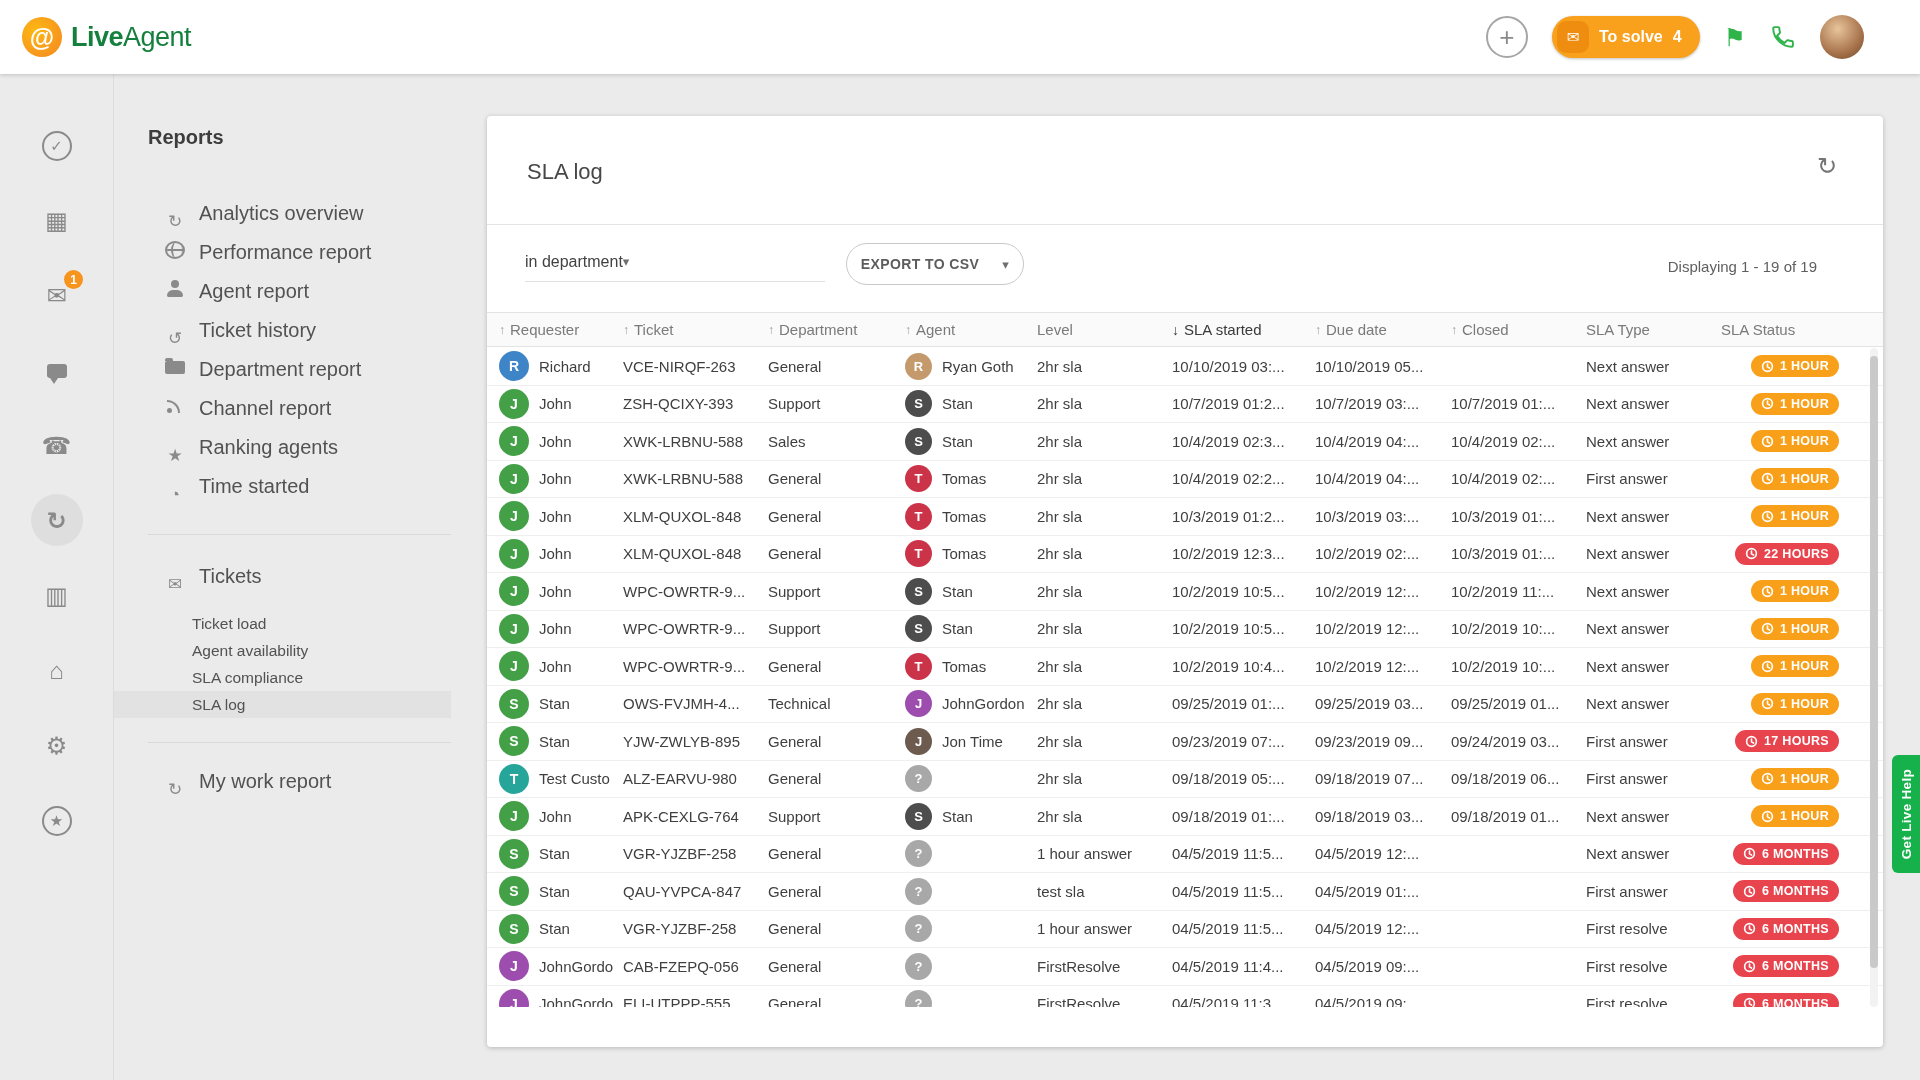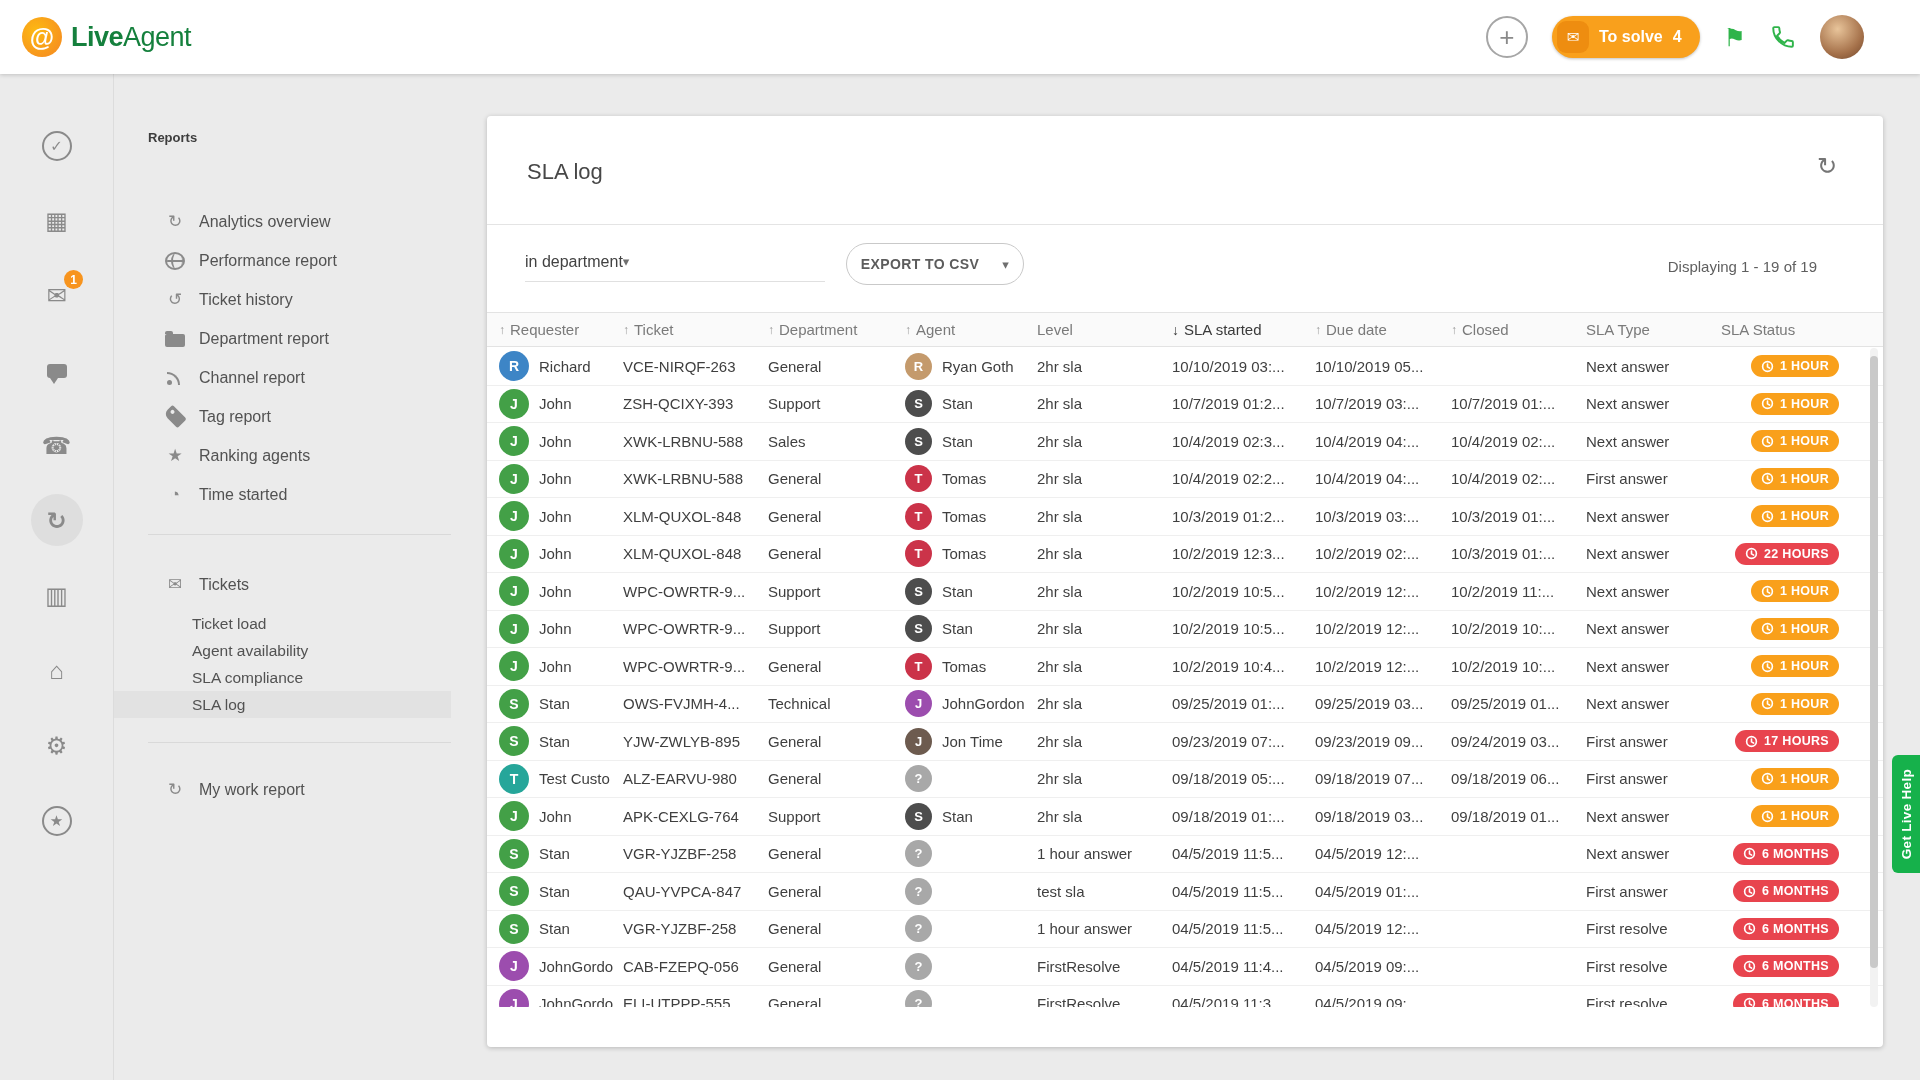--- a/index.html
+++ b/index.html
@@ -57,23 +57,23 @@
 [data-icon="tag"]::before{content:"";position:absolute;top:3px;left:3px;width:4px;height:4px;border-radius:50%;background:#ebebeb}
 [data-icon="rss"]{width:18px;height:18px;position:relative}
 [data-icon="rss"]::before{content:"";position:absolute;left:2px;bottom:2px;width:5px;height:5px;border-radius:50%;background:#8a8a8a}
 [data-icon="rss"]::after{content:"";position:absolute;left:2px;bottom:2px;width:11px;height:11px;border-top:2.5px solid #8a8a8a;border-right:2.5px solid #8a8a8a;border-radius:0 100% 0 0}
 [data-icon="globe"]{width:18px;height:18px;border:2px solid #8a8a8a;border-radius:50%;position:relative;overflow:hidden}
 [data-icon="globe"]::before{content:"";position:absolute;top:50%;left:0;right:0;height:2px;margin-top:-1px;background:#8a8a8a}
 [data-icon="globe"]::after{content:"";position:absolute;left:50%;top:-2px;bottom:-2px;width:9px;margin-left:-4.5px;border-left:2px solid #8a8a8a;border-right:2px solid #8a8a8a;border-radius:50%}
 
 
 .sidebar{position:absolute;left:114px;top:74px;width:337px;padding-top:50px}
-.sb-heading{height:26px;padding-left:34px;font-size:13px;font-weight:700;color:#3d3d3d;display:flex;align-items:center}
+.sb-heading{height:26px;padding-left:34px;font-size:20px;font-weight:700;color:#3d3d3d;display:flex;align-items:center}
 #reports-list{margin-top:52px}
-.sb-item{height:39px;display:flex;align-items:center;gap:14px;padding-left:51px;font-size:16px;color:#525252;cursor:pointer}
+.sb-item{height:39px;display:flex;gap:14px;padding-left:51px;font-size:20px;color:#525252;cursor:pointer}
 .sicon{width:20px;display:grid;place-items:center;color:#8a8a8a;font-size:17px;flex-shrink:0}
 .sb-divider{border-top:1px solid #d9d9d9;margin-left:34px;width:303px}
 #divider1{margin-top:20px}
 #divider2{margin-top:24px}
 #tickets-wrap{margin-top:30px}
 .sb-subs{margin-top:6px}
 #chats-wrap{margin-top:20px}
 #mywork-wrap{margin-top:27px}
 .sb-sub{height:27px;display:flex;align-items:center;padding-left:78px;font-size:15.5px;color:#525252;cursor:pointer}
 .sb-sub.selected{background:#e2e2e2}
@@ -174,34 +174,34 @@
   <div id="reports-list">
       <div class="sb-item">
         <i class="sicon" data-icon="analytics"></i>
         <span class="sb-label">Analytics overview</span>
       </div>
       <div class="sb-item">
         <i class="sicon" data-icon="globe"></i>
         <span class="sb-label">Performance report</span>
       </div>
       <div class="sb-item">
+        <i class="sicon" data-icon="person"></i>
+        <span class="sb-label">Agent report</span>
+      </div>
+      <div class="sb-item">
         <i class="sicon" data-icon="history"></i>
         <span class="sb-label">Ticket history</span>
       </div>
       <div class="sb-item">
         <i class="sicon" data-icon="folder"></i>
         <span class="sb-label">Department report</span>
       </div>
       <div class="sb-item">
         <i class="sicon" data-icon="rss"></i>
         <span class="sb-label">Channel report</span>
-      </div>
-      <div class="sb-item">
-        <i class="sicon" data-icon="tag"></i>
-        <span class="sb-label">Tag report</span>
       </div>
       <div class="sb-item">
         <i class="sicon" data-icon="star"></i>
         <span class="sb-label">Ranking agents</span>
       </div>
       <div class="sb-item">
         <i class="sicon" data-icon="time"></i>
         <span class="sb-label">Time started</span>
       </div>
     </div>

